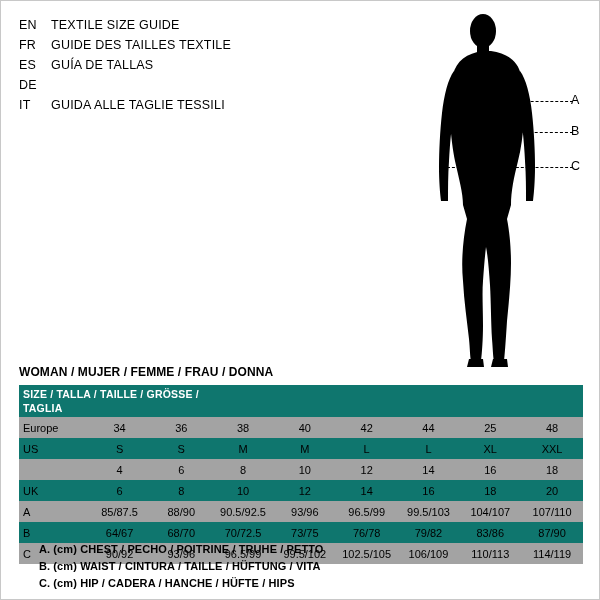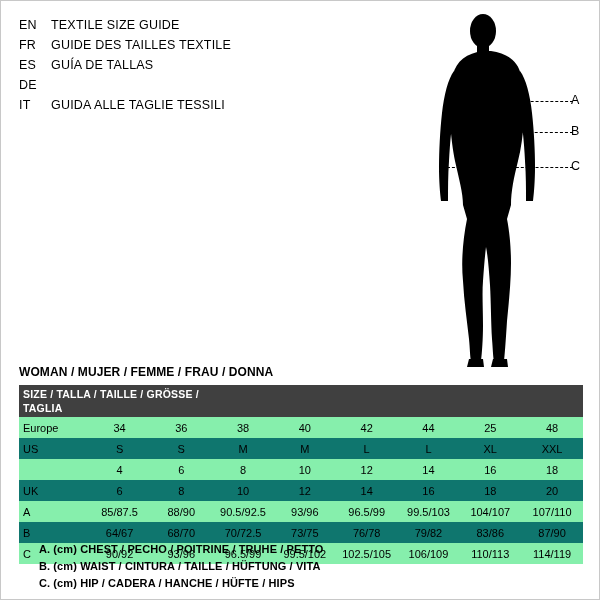--- a/index.html
+++ b/index.html
@@ -86,27 +86,27 @@
     width: 564px;
     border-collapse: collapse;
     font-size: 11px;
   }
   table.size-table td {
     padding: 2px 0;
     height: 17px;
     line-height: 14px;
   }
   .row-head td {
-    background: #404040;
+    background: #0f766e;
     color: #ffffff;
     font-weight: bold;
     font-size: 10.5px;
     letter-spacing: 0.2px;
   }
-  .row-grey td { background: #86efac; }
+  .row-grey td { background: #a3a3a3; }
   .row-white td { background: #0f766e; }
   .c-label {
     width: 66px;
     padding-left: 4px !important;
     text-align: left;
   }
   .c-val {
     text-align: center;
     width: 62px;
   }

